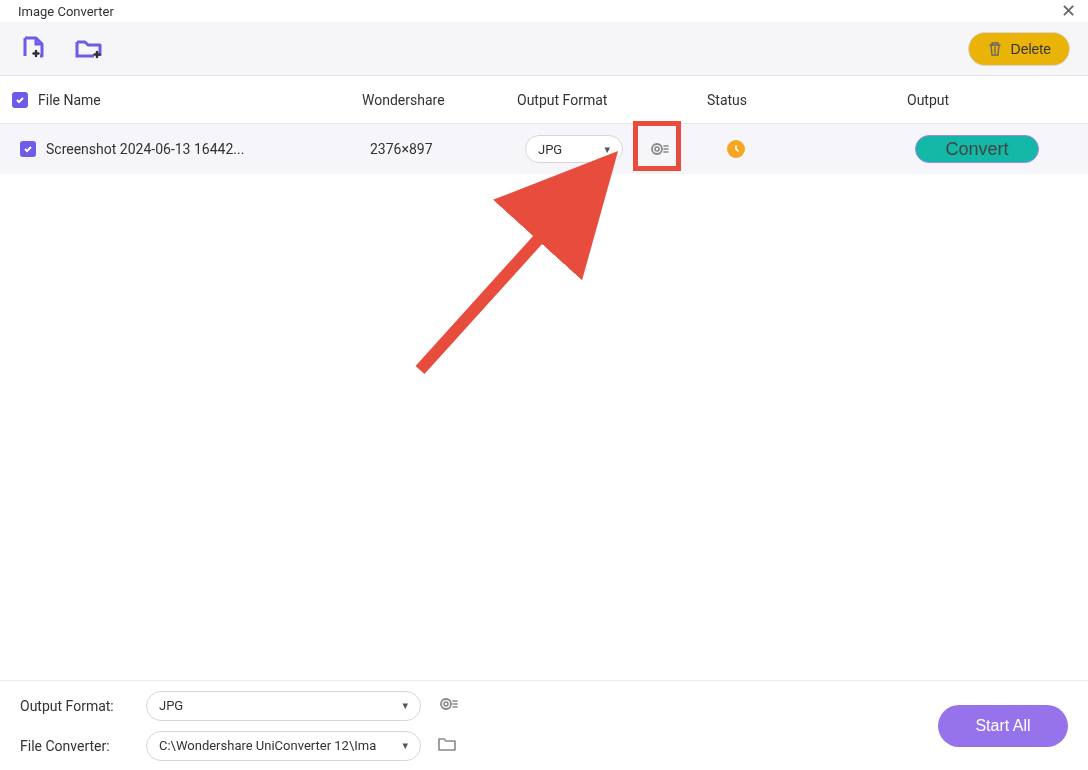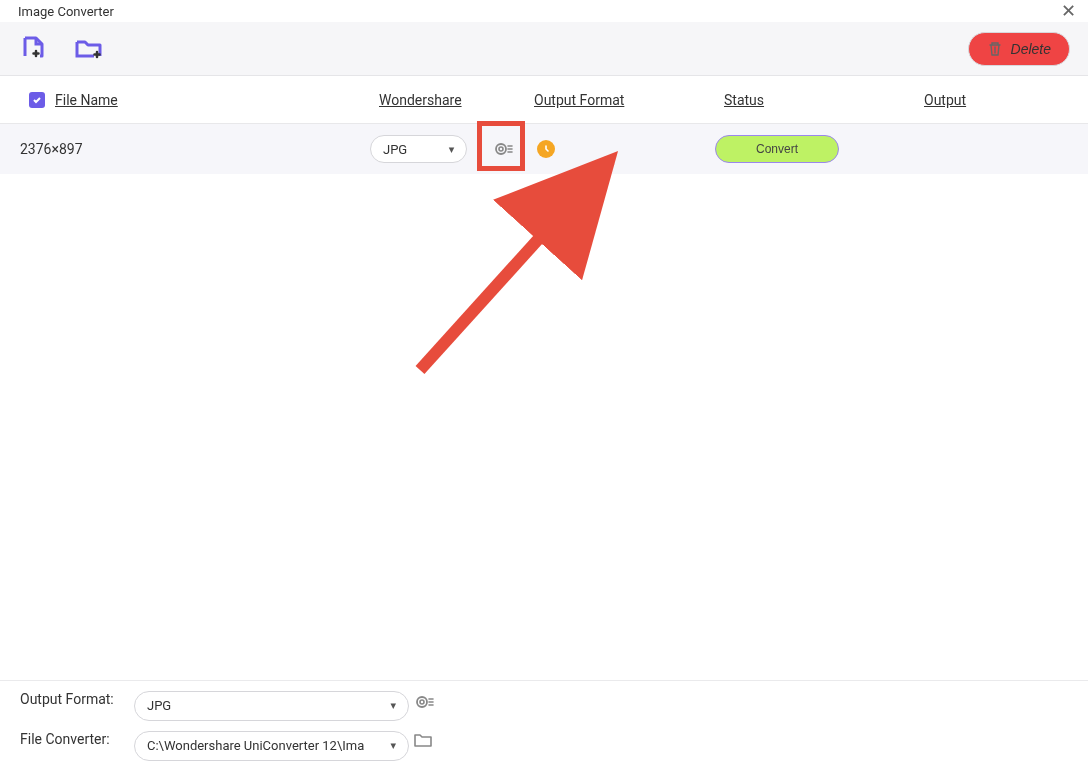--- a/index.html
+++ b/index.html
@@ -28,42 +28,40 @@
       border-bottom: 1px solid #e5e5e8;
       display: flex;
       align-items: center;
       padding: 0 18px;
       justify-content: space-between;
     }
     .toolbar-left { display: flex; gap: 28px; align-items: center; }
     .tool-icon { display: flex; align-items: center; justify-content: center; cursor: pointer; }
     .delete-btn {
       border: 1px solid #d8d8dc;
-      background: #ef4444;
+      background: #eab308;
       border-radius: 20px;
       height: 34px;
       padding: 0 18px;
       display: flex;
       align-items: center;
       gap: 8px;
       font-size: 14px;
       color: #333;
       cursor: pointer;
-      font-style: italic;
     }
     .table-header {
       display: grid;
       grid-template-columns: 350px 155px 190px 200px auto;
       align-items: center;
       height: 48px;
-      padding: 0 29px;
+      padding: 0 12px;
       border-bottom: 1px solid #e8e8ea;
       font-size: 14px;
       color: #333;
-      text-decoration: underline;
     }
     .th-filename { display: flex; align-items: center; gap: 10px; }
     .checkbox {
       width: 16px; height: 16px;
       border-radius: 3px;
       background: #6C5CE7;
       display: flex; align-items: center; justify-content: center;
       cursor: pointer;
       flex-shrink: 0;
     }
@@ -111,47 +109,47 @@
     .status-cell { display: flex; align-items: center; padding-left: 12px; }
     .clock-icon {
       width: 18px; height: 18px;
       border-radius: 50%;
       background: #f5a623;
       display: flex; align-items: center; justify-content: center;
     }
     .action-cell { display: flex; align-items: center; }
     .convert-btn {
       border: 1.5px solid #9B87ED;
-      background: #bef264;
+      background: #14b8a6;
       color: #444;
       border-radius: 16px;
       height: 28px;
       width: 124px;
-      font-size: 12px;
+      font-size: 18px;
       cursor: pointer;
     }
     .arrow-annot {
       position: absolute;
       left: 410px;
       top: 140px;
       pointer-events: none;
     }
     .bottom-bar {
       position: absolute;
       left: 0; right: 0; bottom: 0;
       height: 90px;
       border-top: 1px solid #eaeaec;
       display: flex;
       align-items: center;
       padding: 0 20px;
       justify-content: space-between;
       background: #fff;
     }
     .bottom-left { display: flex; flex-direction: column; gap: 10px; }
-    .bottom-row { display: flex; align-items: flex-start; gap: 4px; }
+    .bottom-row { display: flex; align-items: center; gap: 16px; }
     .bottom-label { width: 110px; font-size: 14px; color: #333; }
     .bottom-select {
       border: 1px solid #d6d6da;
       border-radius: 16px;
       height: 30px;
       width: 275px;
       padding: 0 12px;
       display: flex; align-items: center; justify-content: space-between;
       font-size: 13px;
       cursor: pointer;
@@ -215,20 +213,28 @@
     </div>
     <span>File Name</span>
   </div>
   <span>Wondershare</span>
   <span>Output Format</span>
   <span>Status</span>
   <span>Output</span>
 </div>
 
 <div class="table-row">
+  <div class="td-filename">
+    <div class="checkbox">
+      <svg width="10" height="10" viewBox="0 0 10 10">
+          <path d="M2 5 L4 7 L8 3" fill="none" stroke="#fff" stroke-width="2"></path>
+        </svg>
+    </div>
+    <span>Screenshot 2024-06-13 16442...</span>
+  </div>
   <span>2376×897</span>
   <div class="format-cell">
     <div class="format-select">
       <span>JPG</span>
       <span class="chev">▾</span>
     </div>
     <div class="gear-wrap">
       <div class="gear-highlight"></div>
       <span class="gear-btn">
         <svg width="22" height="22" viewBox="0 0 22 22">
@@ -282,13 +288,14 @@
         <span>C:\Wondershare UniConverter 12\Ima</span>
         <span class="chev">▾</span>
       </div>
       <span class="bottom-icon">
         <svg width="20" height="18" viewBox="0 0 20 18">
           <path d="M2 4 L2 15 L18 15 L18 6 L9 6 L7 4 Z" fill="none" stroke="#888" stroke-width="1.6" stroke-linejoin="round"></path>
         </svg>
       </span>
     </div>
   </div>
+  <button class="start-all">Start All</button>
 </div>
 
 </body></html>

